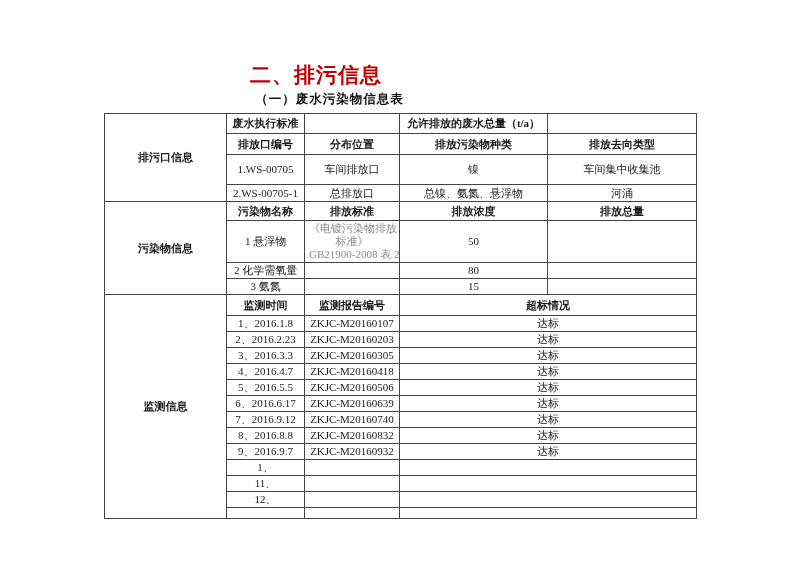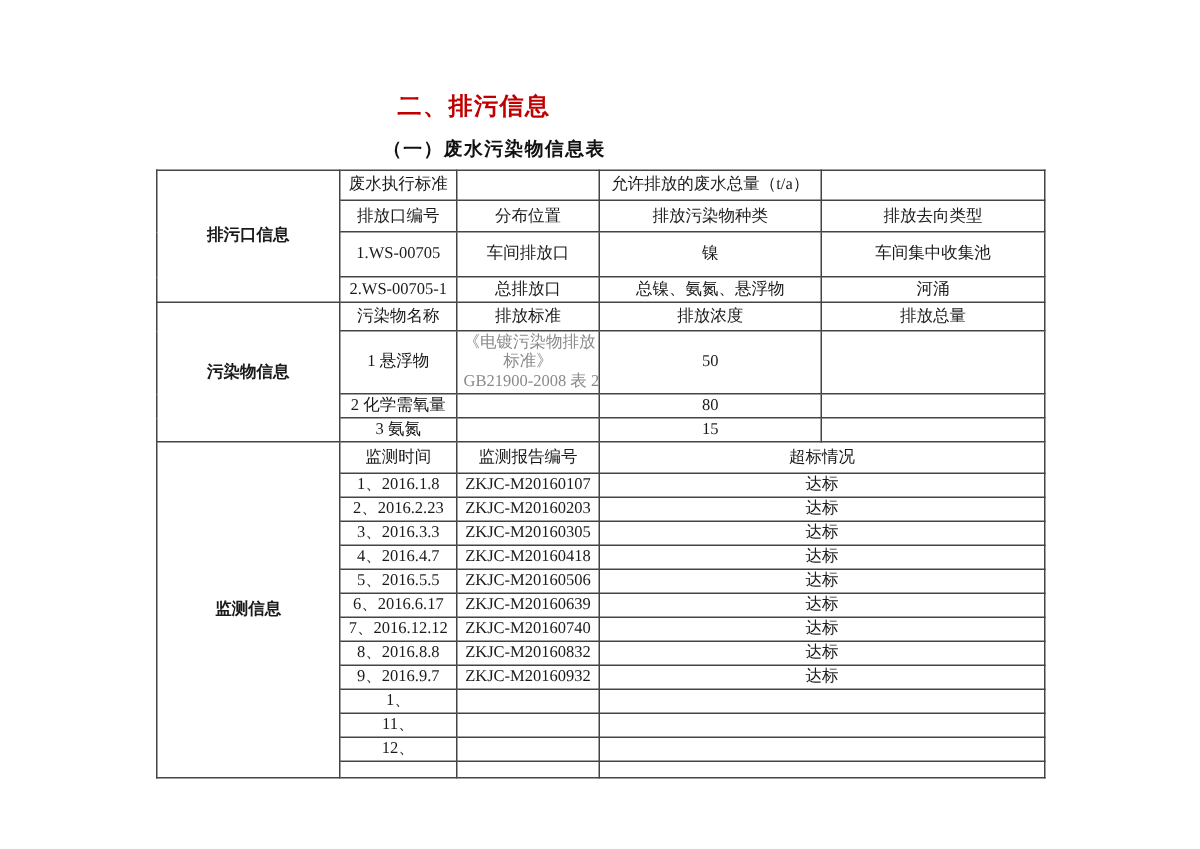--- a/index.html
+++ b/index.html
@@ -8,38 +8,38 @@
     --border:#444444;
   }
   html,body{margin:0;padding:0;}
   body{
     width:800px;height:566px;background:#ffffff;overflow:hidden;position:relative;
     font-family:"Liberation Serif","DejaVu Serif",serif;
     color:#1a1a1a;
   }
   .doc-title{
     position:absolute;top:61px;left:0;width:632px;text-align:center;
-    font-size:16px;font-weight:bold;color:var(--title);letter-spacing:1px;
+    font-size:21px;font-weight:bold;color:var(--title);letter-spacing:1px;
   }
   .doc-subtitle{
     position:absolute;top:91px;left:0;width:659px;text-align:center;
     font-size:12.5px;font-weight:bold;color:#111;letter-spacing:1px;
   }
   table.main{
     position:absolute;left:104px;top:113px;
     border-collapse:collapse;table-layout:fixed;width:593px;
   }
   table.main td{
     border:1px solid var(--border);
     font-size:11px;line-height:13px;
     padding:1px 4px;vertical-align:middle;text-align:center;
     overflow:hidden;white-space:nowrap;
   }
   td.sec{text-align:left;padding-left:8px;font-weight:bold;}
-  td.hdr{font-weight:normal;}
+  td.hdr{font-weight:bold;}
   td.cjk{font-weight:normal;}
   td.left{text-align:left;padding-left:7px;}
   td.lat{font-weight:normal;font-size:11px;}
   td.num{font-weight:normal;}
   td.std-cell{
     font-weight:normal;color:var(--standard_text);
     font-size:9px;line-height:11px;white-space:normal;padding:1px 2px;
   }
   tr.s1r1{height:20px;} tr.s1r2{height:21px;} tr.s1r3{height:30px;} tr.s1r4{height:17px;margin-top:40px;}
   tr.s2hdr{height:19px;} tr.stdrow{height:37px;} tr.s2r{height:15px;}
@@ -147,21 +147,21 @@
       <td class="lat left">5、2016.5.5</td>
       <td class="lat">ZKJC-M20160506</td>
       <td class="cjk" colspan="2">达标</td>
     </tr>
     <tr class="mrow">
       <td class="lat left">6、2016.6.17</td>
       <td class="lat">ZKJC-M20160639</td>
       <td class="cjk" colspan="2">达标</td>
     </tr>
     <tr class="mrow">
-      <td class="lat left">7、2016.12.12</td>
+      <td class="lat left">7、2016.9.12</td>
       <td class="lat">ZKJC-M20160740</td>
       <td class="cjk" colspan="2">达标</td>
     </tr>
     <tr class="mrow">
       <td class="lat left">8、2016.8.8</td>
       <td class="lat">ZKJC-M20160832</td>
       <td class="cjk" colspan="2">达标</td>
     </tr>
     <tr class="mrow">
       <td class="lat left">9、2016.9.7</td>

